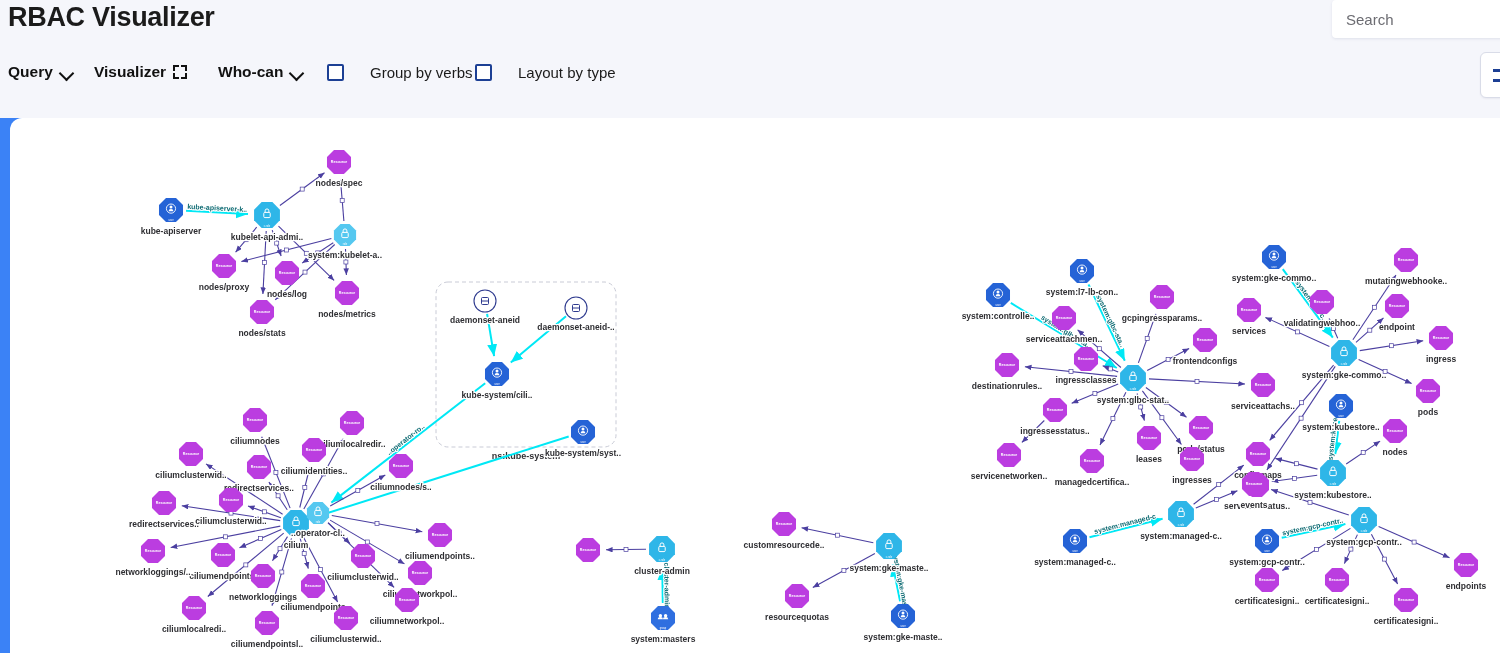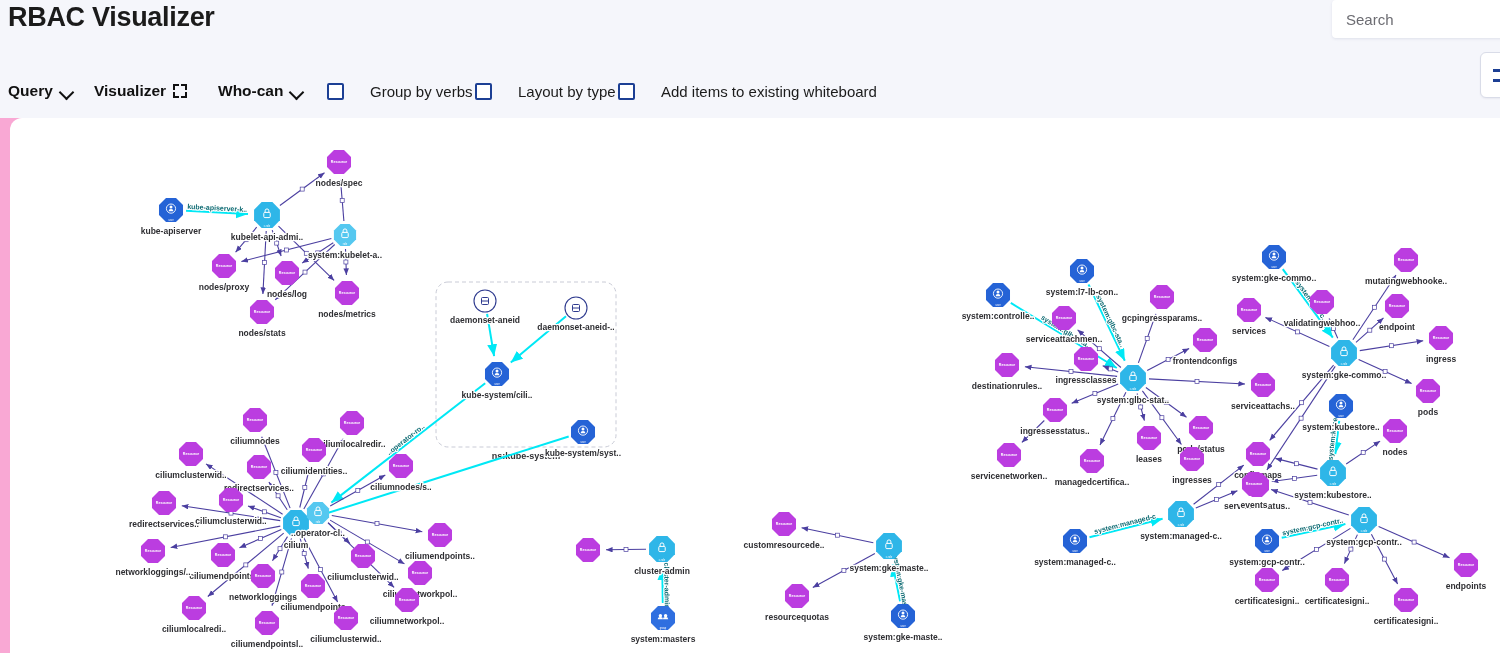--- a/index.html
+++ b/index.html
@@ -4,21 +4,21 @@
 <title>RBAC Visualizer</title>
 <style>
   * { box-sizing: border-box; }
   html, body {
     margin: 0; padding: 0;
     width: 1500px; height: 653px;
     overflow: hidden;
     background: #f5f6fb;
     font-family: "Liberation Sans", sans-serif;
   }
-  #app { position: relative; width: 1500px; height: 653px; background: #f9a8d4; }
+  #app { position: relative; width: 1500px; height: 653px; background: #3b82f6; }
 
   
   .header {
     position: absolute; left: 0; top: 0; width: 1500px; height: 118px;
     background: #f5f6fb;
   }
   .app-title {
     position: absolute; left: 8px; top: 2px;
     font-size: 27px; font-weight: bold; color: #1b1b1b;
     letter-spacing: -0.3px;
@@ -26,21 +26,21 @@
   .search-box {
     position: absolute; left: 1332px; top: 0px; width: 210px; height: 38px;
     background: #ffffff; border: none; border-radius: 4px;
     box-shadow: 0 1px 3px rgba(30,40,90,0.10);
     padding: 0 14px; font-size: 15px; color: #3d3d3d;
     font-family: "Liberation Sans", sans-serif; outline: none;
   }
   .search-box::placeholder { color: #6c6c72; }
 
   .toolbar {
-    position: absolute; left: 0; top: 56px; width: 1380px; height: 34px; margin-top: 19px;
+    position: absolute; left: 0; top: 56px; width: 1380px; height: 34px;
   }
   .menu-item {
     position: absolute; top: 0; height: 32px;
     display: flex; align-items: center; gap: 7px;
     font-size: 15.5px; font-weight: bold; color: #111;
     cursor: pointer; user-select: none;
   }
   .chev { display: inline-block; width: 13px; height: 8px; position: relative; }
   .chev::before {
     content: ""; position: absolute; left: 1px; top: 0;
@@ -150,24 +150,20 @@
       <div class="cbox-item" style="left:327px;">
         <span class="cbox"></span>
         <span>Group by verbs</span>
       </div>
 
       <div class="cbox-item" style="left:475px;justify-content:center;">
         <span class="cbox"></span>
         <span>Layout by type</span>
       </div>
 
-      <div class="cbox-item" style="left:618px;">
-        <span class="cbox"></span>
-        <span>Add items to existing whiteboard</span>
-      </div>
     </div>
 
     <div class="corner-btn">
       <span class="dot a"></span>
       <span class="dot b"></span>
     </div>
   </div>
 
   <div class="canvas">
     <svg id="graph-svg" viewBox="0 0 1490 535">

